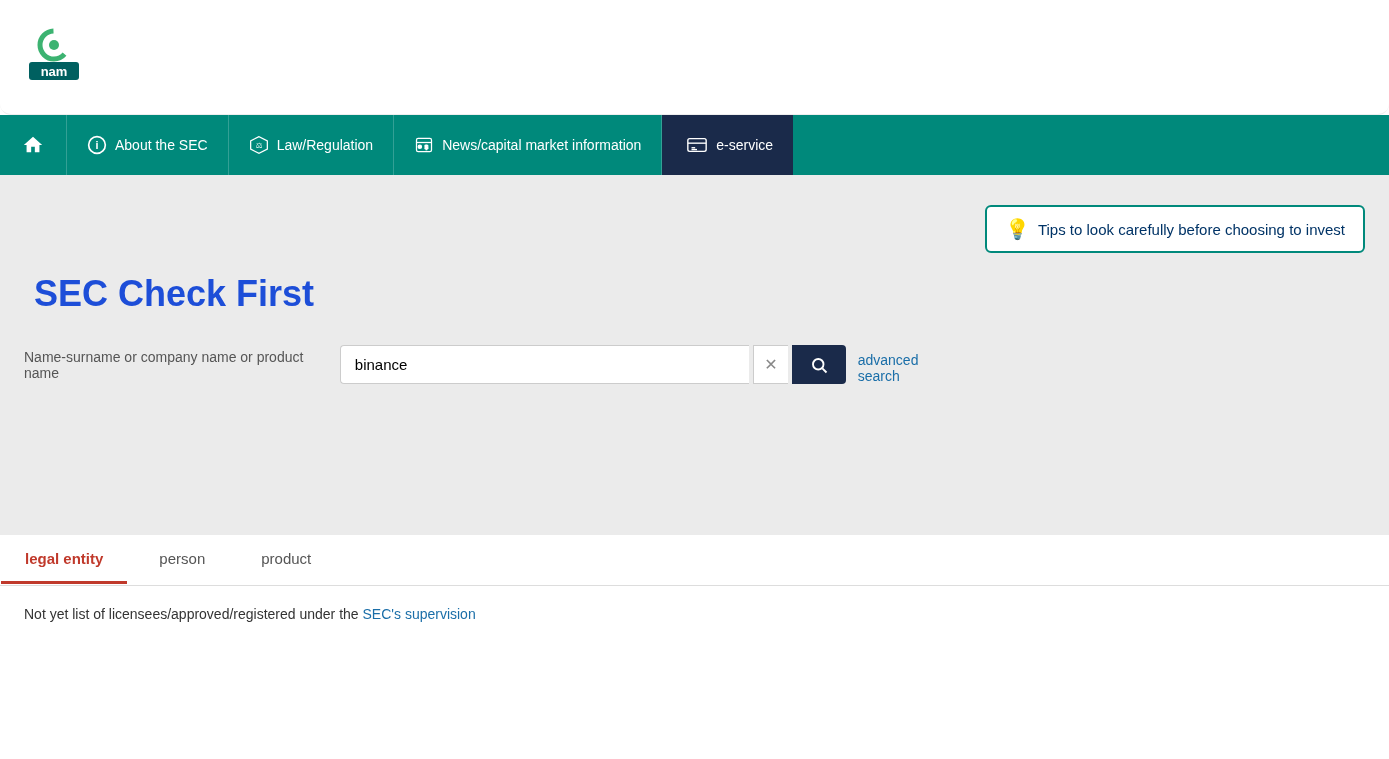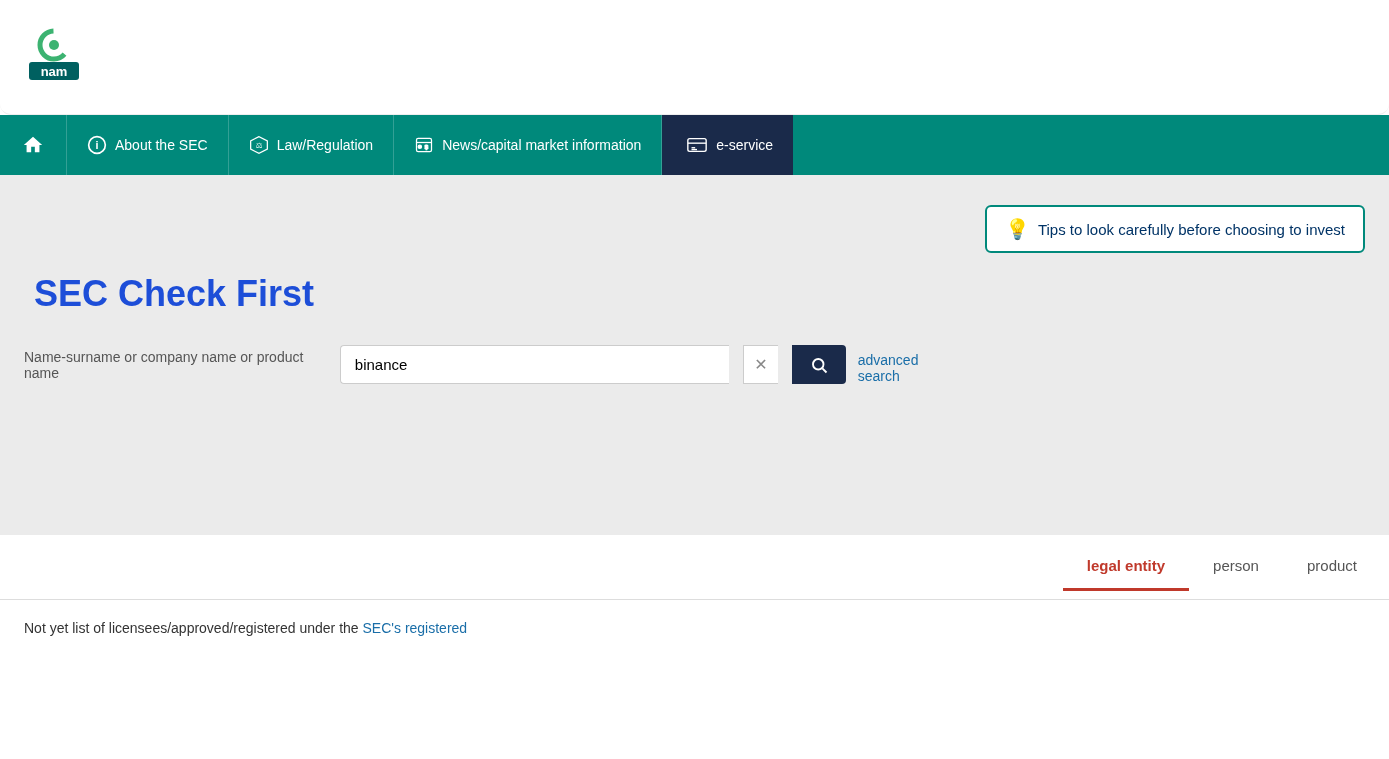--- a/index.html
+++ b/index.html
@@ -104,21 +104,21 @@
       flex-direction: row;
       align-items: center;
       gap: 12px;
     }
     .search-label {
       font-size: 14px;
       color: #555;
     }
     .search-row {
       display: flex;
-      gap: 14px;
+      gap: 4px;
       width: 530px;
     }
     .search-input {
       flex: 1;
       border: 1px solid #ccc;
       border-right: none;
       padding: 10px 14px;
       font-size: 15px;
       outline: none;
       background: #fff;
@@ -150,25 +150,24 @@
       color: #1a6ea8;
       font-size: 14px;
       cursor: pointer;
       text-decoration: none;
       align-self: flex-end;
       margin-right: calc(50% - 265px);
     }
 
     
     .tabs-area {
-      padding: 8px;
+      padding: 1px;
       border-bottom: 1px solid #ddd;
       display: flex;
-      gap: 0;
-      justify-content: flex-end;
+      gap: 8px;
     }
     .tab {
       padding: 14px 24px;
       font-size: 15px;
       cursor: pointer;
       color: #555;
       border-bottom: 3px solid transparent;
       text-decoration: none;
     }
     .tab.active {
@@ -286,15 +285,15 @@
 </main>
 
 <div class="tabs-area">
   <a class="tab active" href="#">legal entity</a>
   <a class="tab" href="#">person</a>
   <a class="tab" href="#">product</a>
 </div>
 
 <div class="result-area">
   <p class="result-text">
-    Not yet list of licensees/approved/registered under the <a href="#">SEC's registered</a>
+    Not yet list of licensees/approved/registered under the <a href="#">SEC's supervision</a>
   </p>
 </div>
 
 </body></html>

